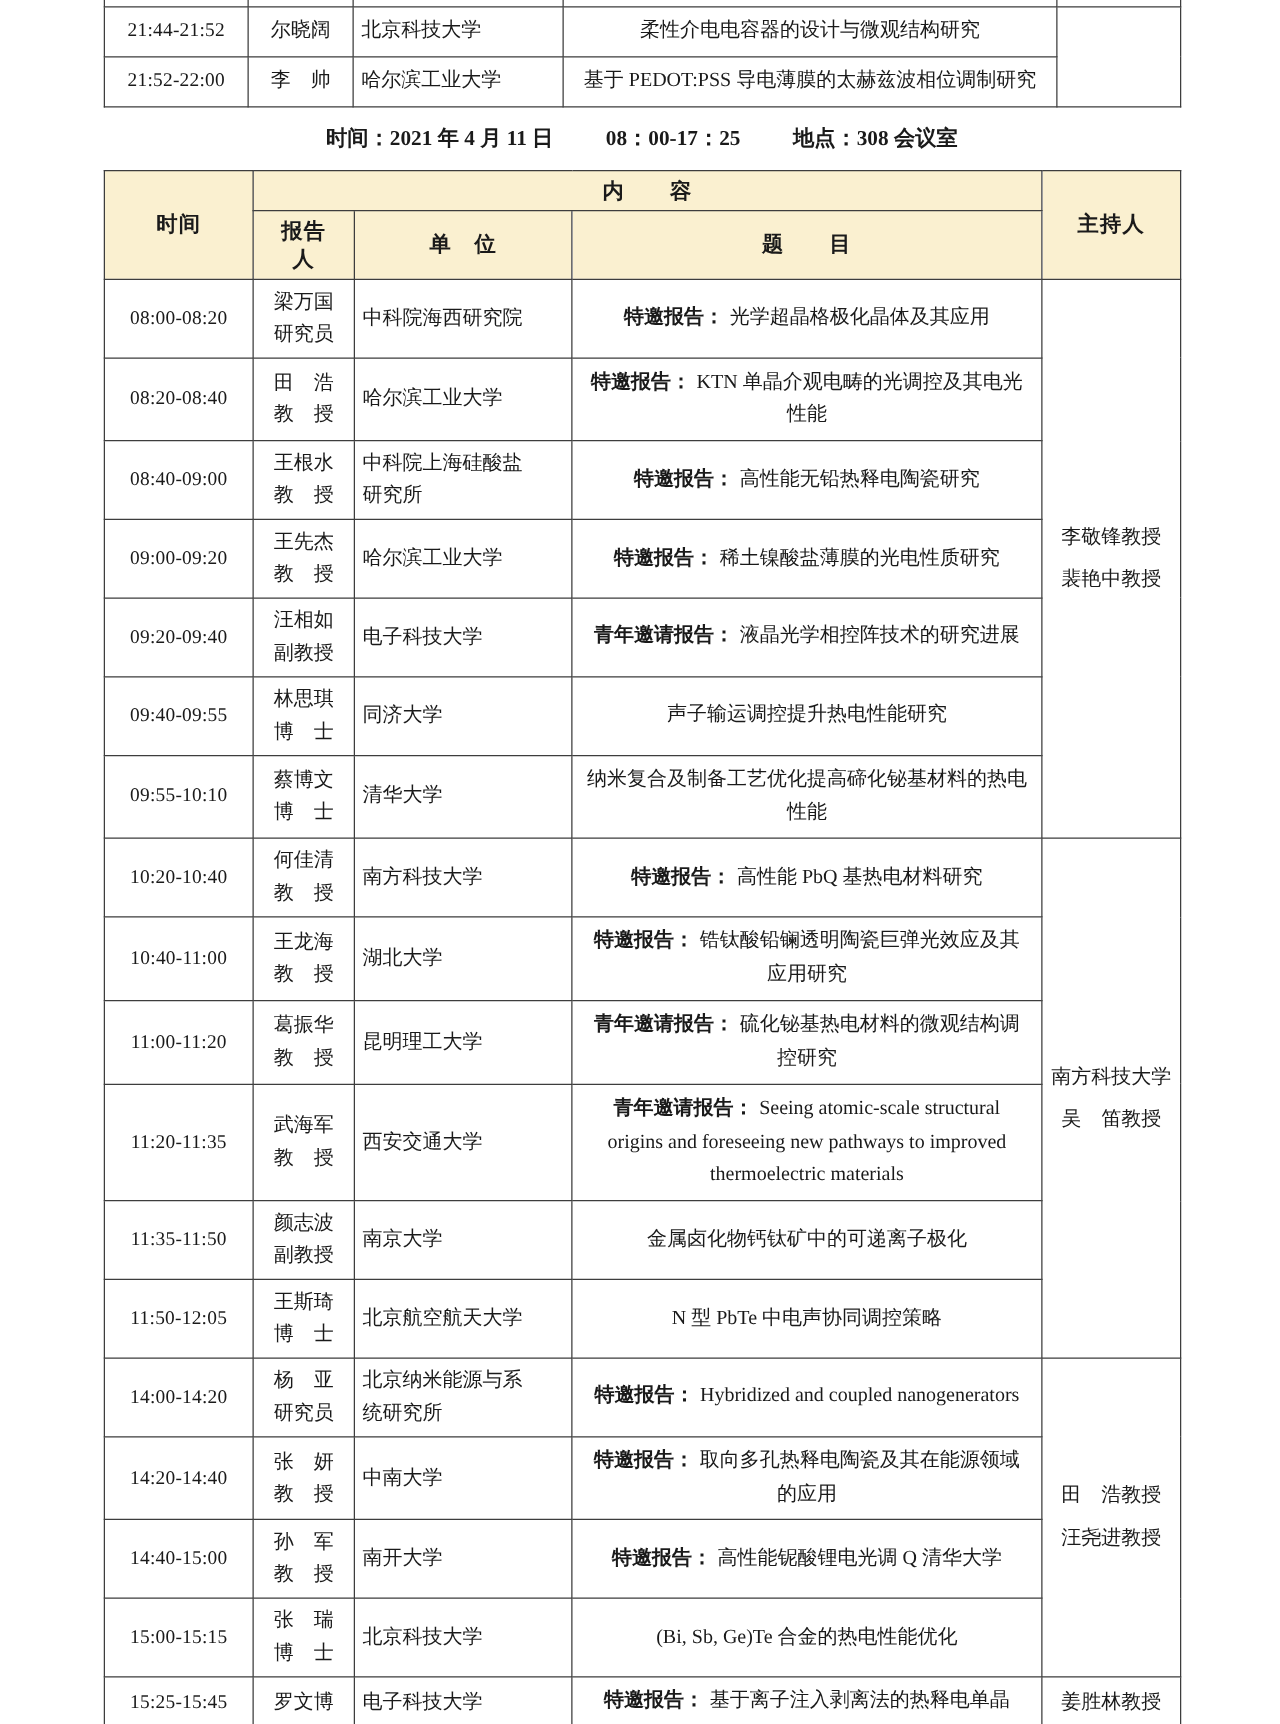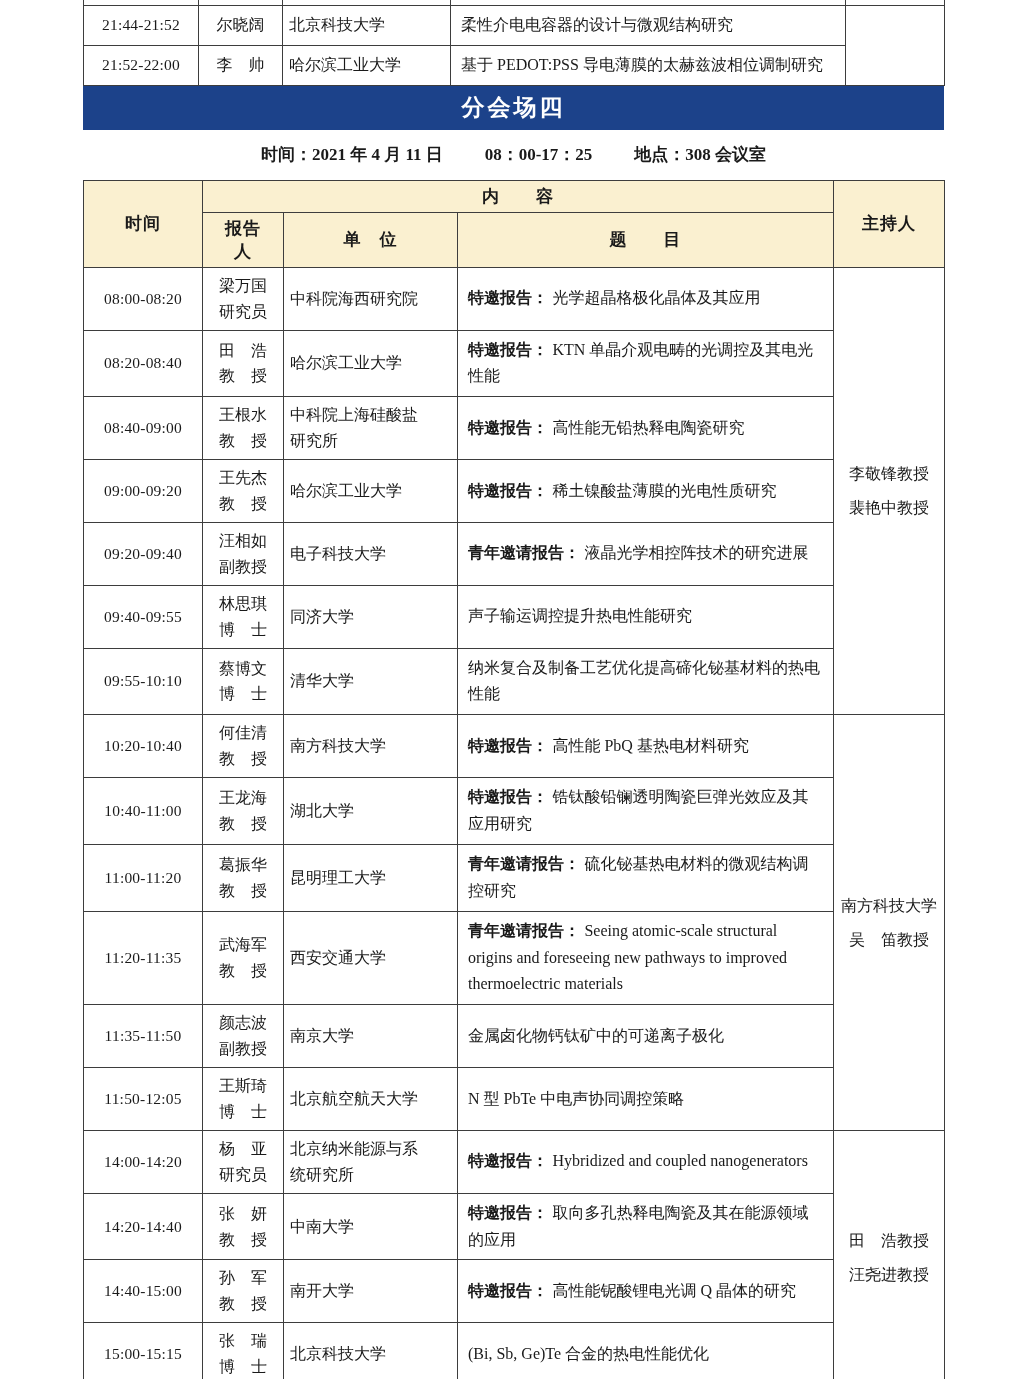--- a/index.html
+++ b/index.html
@@ -46,21 +46,21 @@
   td{font-size:16px;}
   .time-cell{
     text-align:center;
     font-family:"Liberation Serif",serif;
     font-size:15.5px;letter-spacing:0.2px;
     padding:4px 2px;
   }
   .speaker-cell{text-align:center;line-height:1.62;padding:5px 2px;}
   .org-cell{text-align:left;line-height:1.62;padding:5px 6px;}
   .title-cell{
-    text-align:left;line-height:1.68;padding:6px 10px;
+    text-align:center;line-height:1.68;padding:6px 10px;
     font-family:"Liberation Serif",serif;
     margin-left:14px;
   }
   .title-prefix{
     font-family:"Liberation Sans",sans-serif;
     font-weight:700;
   }
   .chair-cell{text-align:center;line-height:2.1;padding:0 2px;}
   .empty-chair{border-top:none;}
 </style>
@@ -102,23 +102,20 @@
             <div>李　帅</div>
           </td>
           <td class="org-cell">
             <div>哈尔滨工业大学</div>
           </td>
           <td class="title-cell"><span>基于 PEDOT:PSS 导电薄膜的太赫兹波相位调制研究</span></td>
         </tr>
       </tbody>
   </table>
 
-  <div class="banner">
-    <span class="banner-title">分会场四</span>
-  </div>
 
   <div class="info-bar">
     <span>时间：2021 年 4 月 11 日</span>
     <span>08：00-17：25</span>
     <span>地点：308 会议室</span>
   </div>
 
   <table class="session-table">
     <colgroup>
       <col style="width:119px">
@@ -321,21 +318,21 @@
         </tr>
         <tr>
           <td class="time-cell">14:40-15:00</td>
           <td class="speaker-cell">
             <div>孙　军</div>
             <div>教　授</div>
           </td>
           <td class="org-cell">
             <div>南开大学</div>
           </td>
-          <td class="title-cell"><span class="title-prefix">特邀报告： </span><span>高性能铌酸锂电光调 Q 晶体的研究</span></td>
+          <td class="title-cell"><span class="title-prefix">特邀报告： </span><span>高性能铌酸锂电光调 Q 清华大学</span></td>
         </tr>
         <tr>
           <td class="time-cell">15:00-15:15</td>
           <td class="speaker-cell">
             <div>张　瑞</div>
             <div>博　士</div>
           </td>
           <td class="org-cell">
             <div>北京科技大学</div>
           </td>

